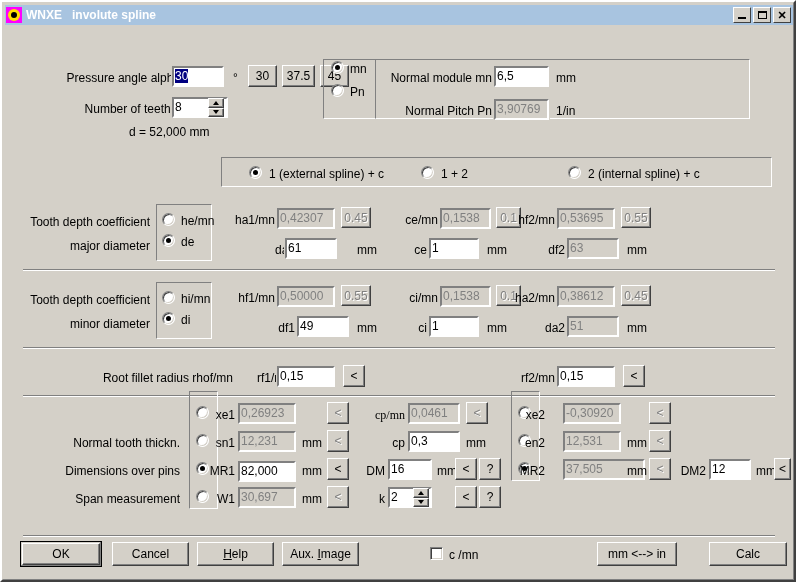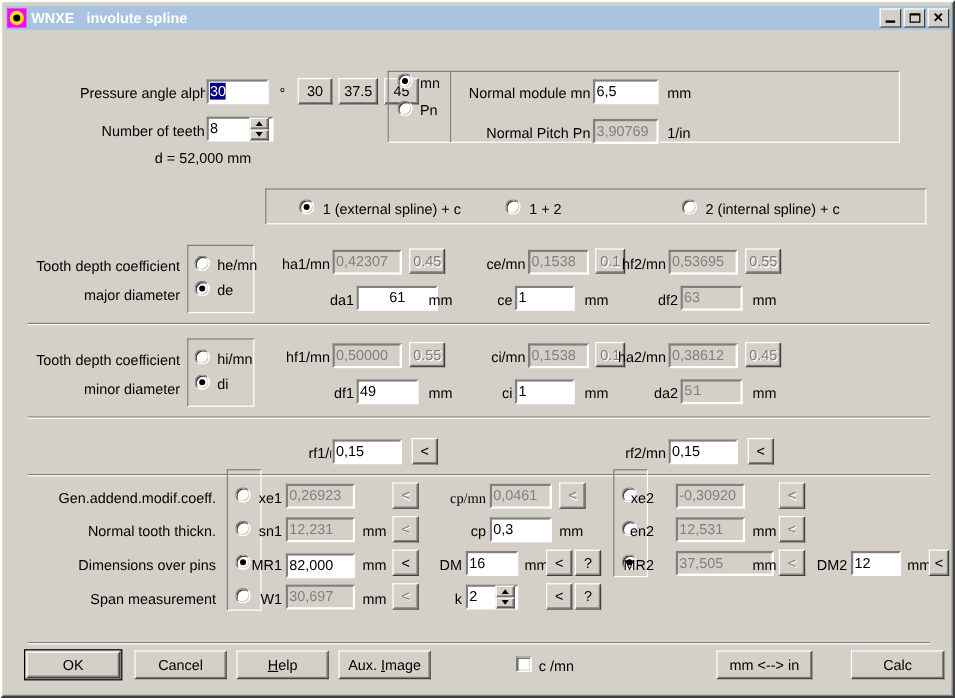--- a/index.html
+++ b/index.html
@@ -269,21 +269,21 @@
     <div class="radio" style="left:157px; top:186px;"></div>
     <div class="lbl" style="left:176px; top:187px;">he/mn</div>
     <div class="radio on" style="left:157px; top:207px;"></div>
     <div class="lbl" style="left:176px; top:208px;">de</div>
 
     <div class="lbl r" style="left:220px; top:186px; width:50px;">ha1/mn</div>
     <div class="tf dis" style="left:262px; top:181px; width:58px;margin-left:10px;">0,42307</div>
     <div class="btn dis" style="left:336px; top:180px; width:30px; height:21px;">0.45</div>
 
     <div class="lbl r" style="left:248px; top:216px; width:42px;">da1</div>
-    <div class="tf" style="left:292px; top:211px; width:68px;text-align:center;">61</div>
+    <div class="tf" style="left:280px; top:211px; width:52px;">61</div>
     <div class="lbl" style="left:352px; top:216px;">mm</div>
 
     <div class="lbl r" style="left:385px; top:186px; width:48px;">ce/mn</div>
     <div class="tf dis" style="left:435px; top:181px; width:51px;">0,1538</div>
     <div class="btn dis" style="left:491px; top:180px; width:25px; height:21px;">0.1</div>
 
     <div class="lbl r" style="left:390px; top:216px; width:32px;">ce</div>
     <div class="tf" style="left:424px; top:211px; width:50px;">1</div>
     <div class="lbl" style="left:482px; top:216px;">mm</div>
 
@@ -319,36 +319,36 @@
 
     <div class="lbl r" style="left:390px; top:294px; width:32px;">ci</div>
     <div class="tf" style="left:424px; top:289px; width:50px;">1</div>
     <div class="lbl" style="left:482px; top:294px;">mm</div>
 
     <div class="lbl r" style="left:500px; top:264px; width:50px;">ha2/mn</div>
     <div class="tf dis" style="left:552px; top:259px; width:58px;">0,38612</div>
     <div class="btn dis" style="left:616px; top:258px; width:30px; height:21px;">0.45</div>
 
     <div class="lbl r" style="left:518px; top:294px; width:42px;">da2</div>
-    <div class="tf dis" style="left:562px; top:289px; width:52px;font-family:Liberation Mono, monospace;">51</div>
+    <div class="tf dis" style="left:562px; top:289px; width:52px;">51</div>
     <div class="lbl" style="left:622px; top:294px;">mm</div>
 
     <div class="hsep" style="left:18px; top:320px; width:752px;"></div>
 
+    <div class="lbl r" style="left:60px; top:344px; width:168px;">Root fillet radius rhof/mn</div>
     <div class="lbl r" style="left:236px; top:344px; width:50px;">rf1/mn</div>
     <div class="tf" style="left:272px; top:339px; width:58px;">0,15</div>
     <div class="btn" style="left:338px; top:338px; width:22px; height:22px;">&lt;</div>
 
     <div class="lbl r" style="left:500px; top:344px; width:50px;">rf2/mn</div>
     <div class="tf" style="left:552px; top:339px; width:58px;">0,15</div>
     <div class="btn" style="left:618px; top:338px; width:22px; height:22px;">&lt;</div>
 
     <div class="hsep" style="left:18px; top:368px; width:752px;"></div>
 
-    <div class="lbl r" style="left:30px; top:381px; width:145px;">Gen.addend.modif.coeff.</div>
     <div class="lbl r" style="left:30px; top:409px; width:145px;">Normal tooth thickn.</div>
     <div class="lbl r" style="left:30px; top:437px; width:145px;">Dimensions over pins</div>
     <div class="lbl r" style="left:30px; top:465px; width:145px;">Span measurement</div>
 
     <div class="panel2" style="left:184px; top:364px; width:29px; height:118px;"></div>
     <div class="radio" style="left:191px; top:379px;"></div>
     <div class="radio" style="left:191px; top:407px;"></div>
     <div class="radio on" style="left:191px; top:435px;"></div>
     <div class="radio" style="left:191px; top:463px;"></div>
 

